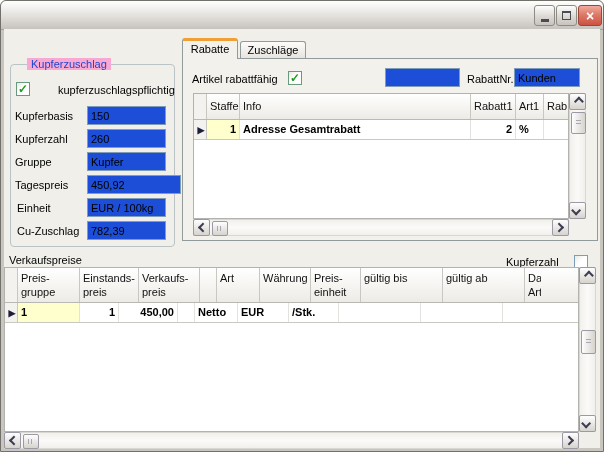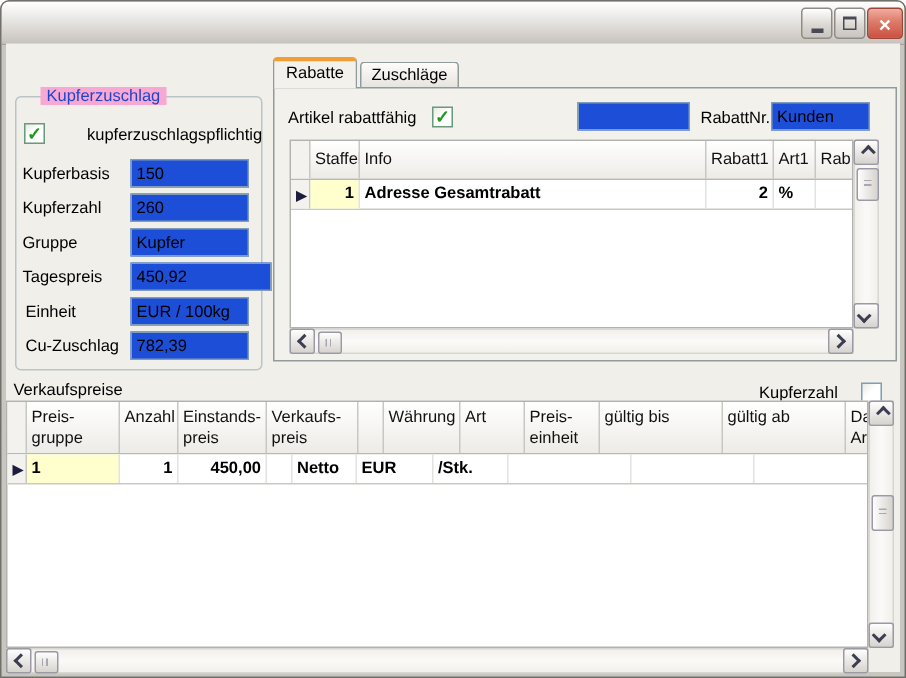--- a/index.html
+++ b/index.html
@@ -148,28 +148,27 @@
 
   <span class="lbl" style="left:8px;top:253px;">Verkaufspreise</span>
   <span class="lbl" style="left:505px;top:255px;">Kupferzahl</span>
   <div class="cb" style="left:573px;top:254px;border-color:#7f9db9;"></div>
 
   <div class="grid" style="left:3px;top:266px;width:575px;height:165px;">
     <div class="hrow hrow2">
       <div class="hcell selc" style="width:13px;"></div>
       <div class="hcell" style="width:62px;">Preis-
 gruppe</div>
-      <div class="hcell" style="width:39px;">Anzahl</div>
       <div class="hcell" style="width:59px;">Einstands-
 preis</div>
       <div class="hcell" style="width:61px;">Verkaufs-
 preis</div>
       <div class="hcell" style="width:17px;"></div>
+      <div class="hcell" style="width:43px;">Art</div>
       <div class="hcell" style="width:51px;">Währung</div>
-      <div class="hcell" style="width:43px;">Art</div>
       <div class="hcell" style="width:50px;">Preis-
 einheit</div>
       <div class="hcell" style="width:82px;">gültig bis</div>
       <div class="hcell" style="width:82px;">gültig ab</div>
       <div class="hcell" style="width:16px;border-right:none;">Dat
 Art</div>
     </div>
     <div class="drow">
       <div class="dcell selc pointer" style="width:13px;">▶</div>
       <div class="dcell yellow" style="width:62px;">1</div>

